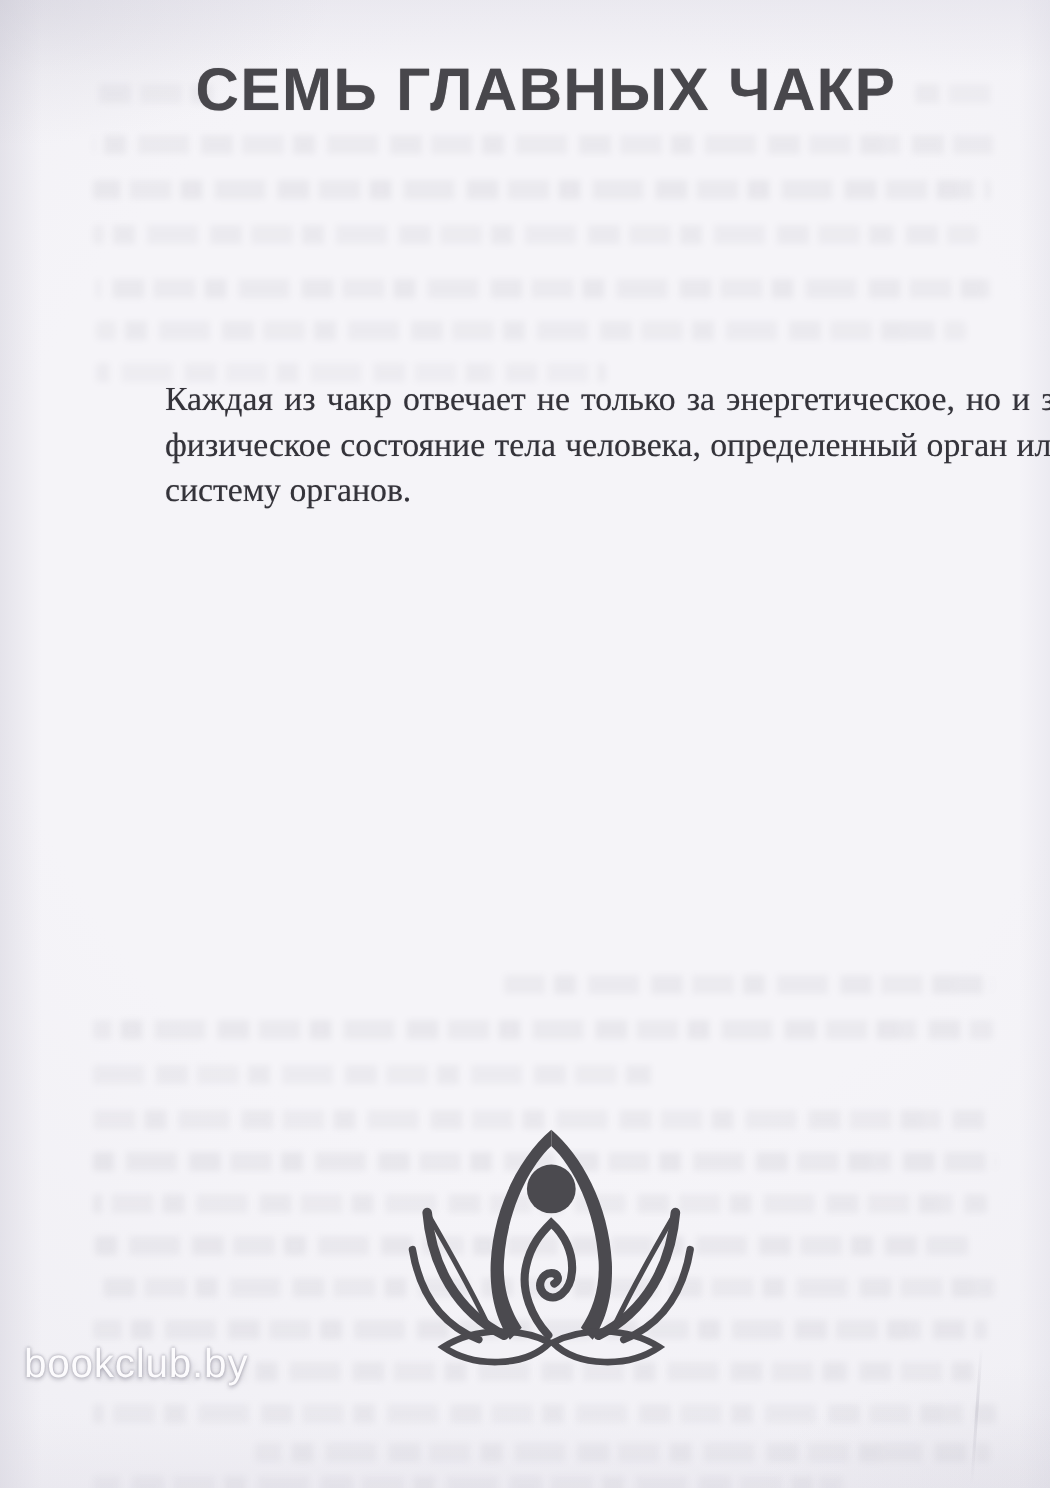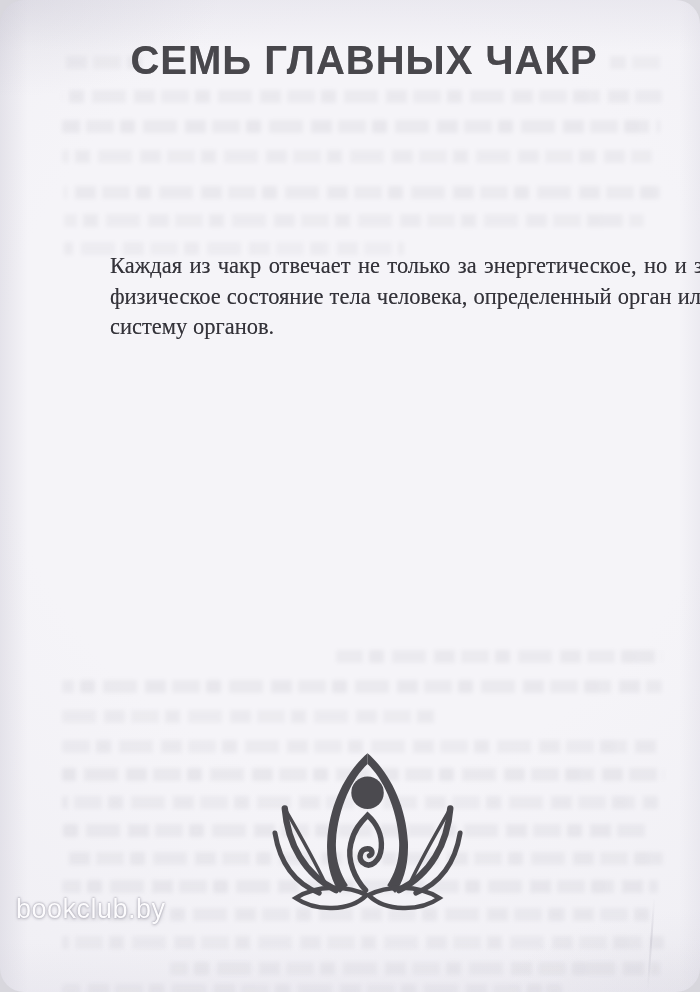--- a/index.html
+++ b/index.html
@@ -9,21 +9,20 @@
     overflow:hidden;
     background:
       radial-gradient(45% 14% at 0% 0%, rgba(178,176,190,.22), rgba(0,0,0,0) 70%),
       radial-gradient(40% 12% at 100% 100%, rgba(190,188,200,.14), rgba(0,0,0,0) 70%),
       linear-gradient(90deg, rgba(215,213,223,.55) 0%, rgba(243,242,246,0) 4%),
       linear-gradient(270deg, rgba(222,220,230,.40) 0%, rgba(243,242,246,0) 3%),
       linear-gradient(180deg, rgba(222,220,230,.45) 0%, rgba(243,242,246,0) 5%),
       linear-gradient(0deg, rgba(226,224,233,.40) 0%, rgba(243,242,246,0) 5%),
       radial-gradient(130% 95% at 52% 40%, #f5f4f8 40%, #ecebf1 100%);
     font-family:"Liberation Serif", serif;
-    border-radius:24px;
   }
   .ghost-layer{position:absolute;inset:0;pointer-events:none;}
   .ghost-line{
     position:absolute;height:13px;border-radius:2px;
     background:repeating-linear-gradient(90deg,
       rgba(118,117,132,.55) 0 15px, rgba(0,0,0,0) 15px 21px,
       rgba(118,117,132,.42) 21px 49px, rgba(0,0,0,0) 49px 55px,
       rgba(118,117,132,.50) 55px 76px, rgba(0,0,0,0) 76px 84px,
       rgba(118,117,132,.44) 84px 118px, rgba(0,0,0,0) 118px 126px);
     filter:blur(2.3px);

